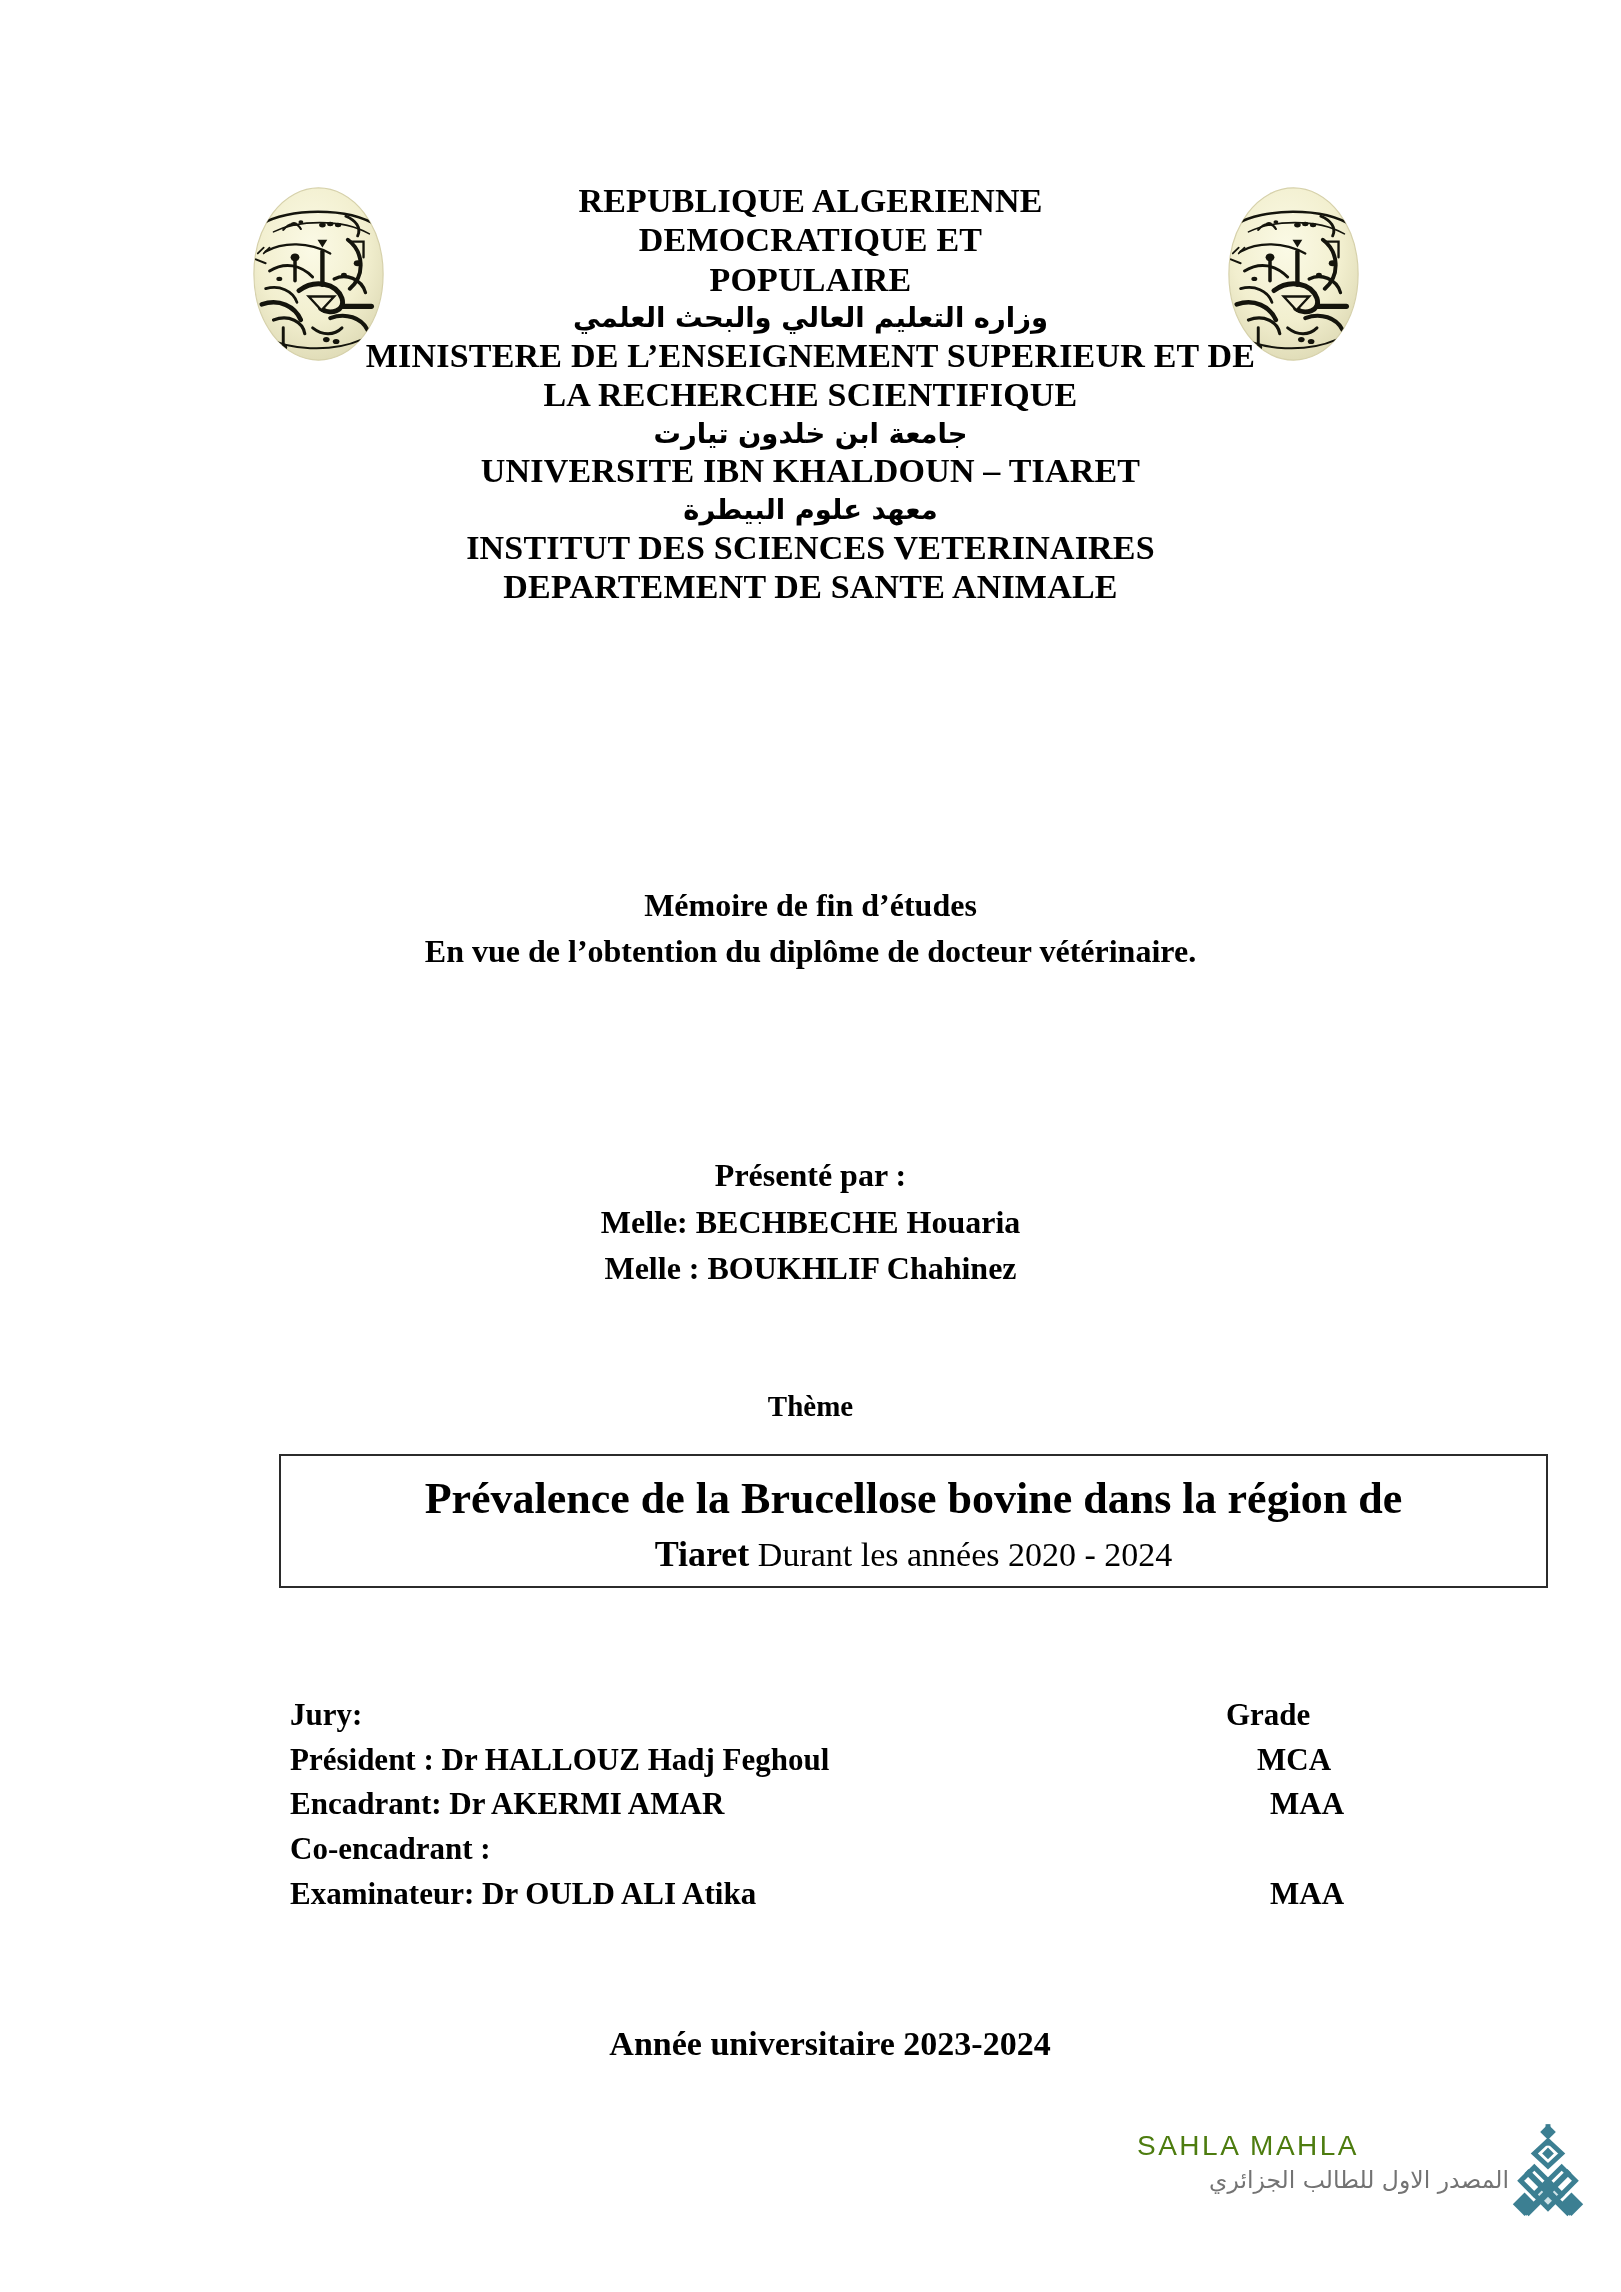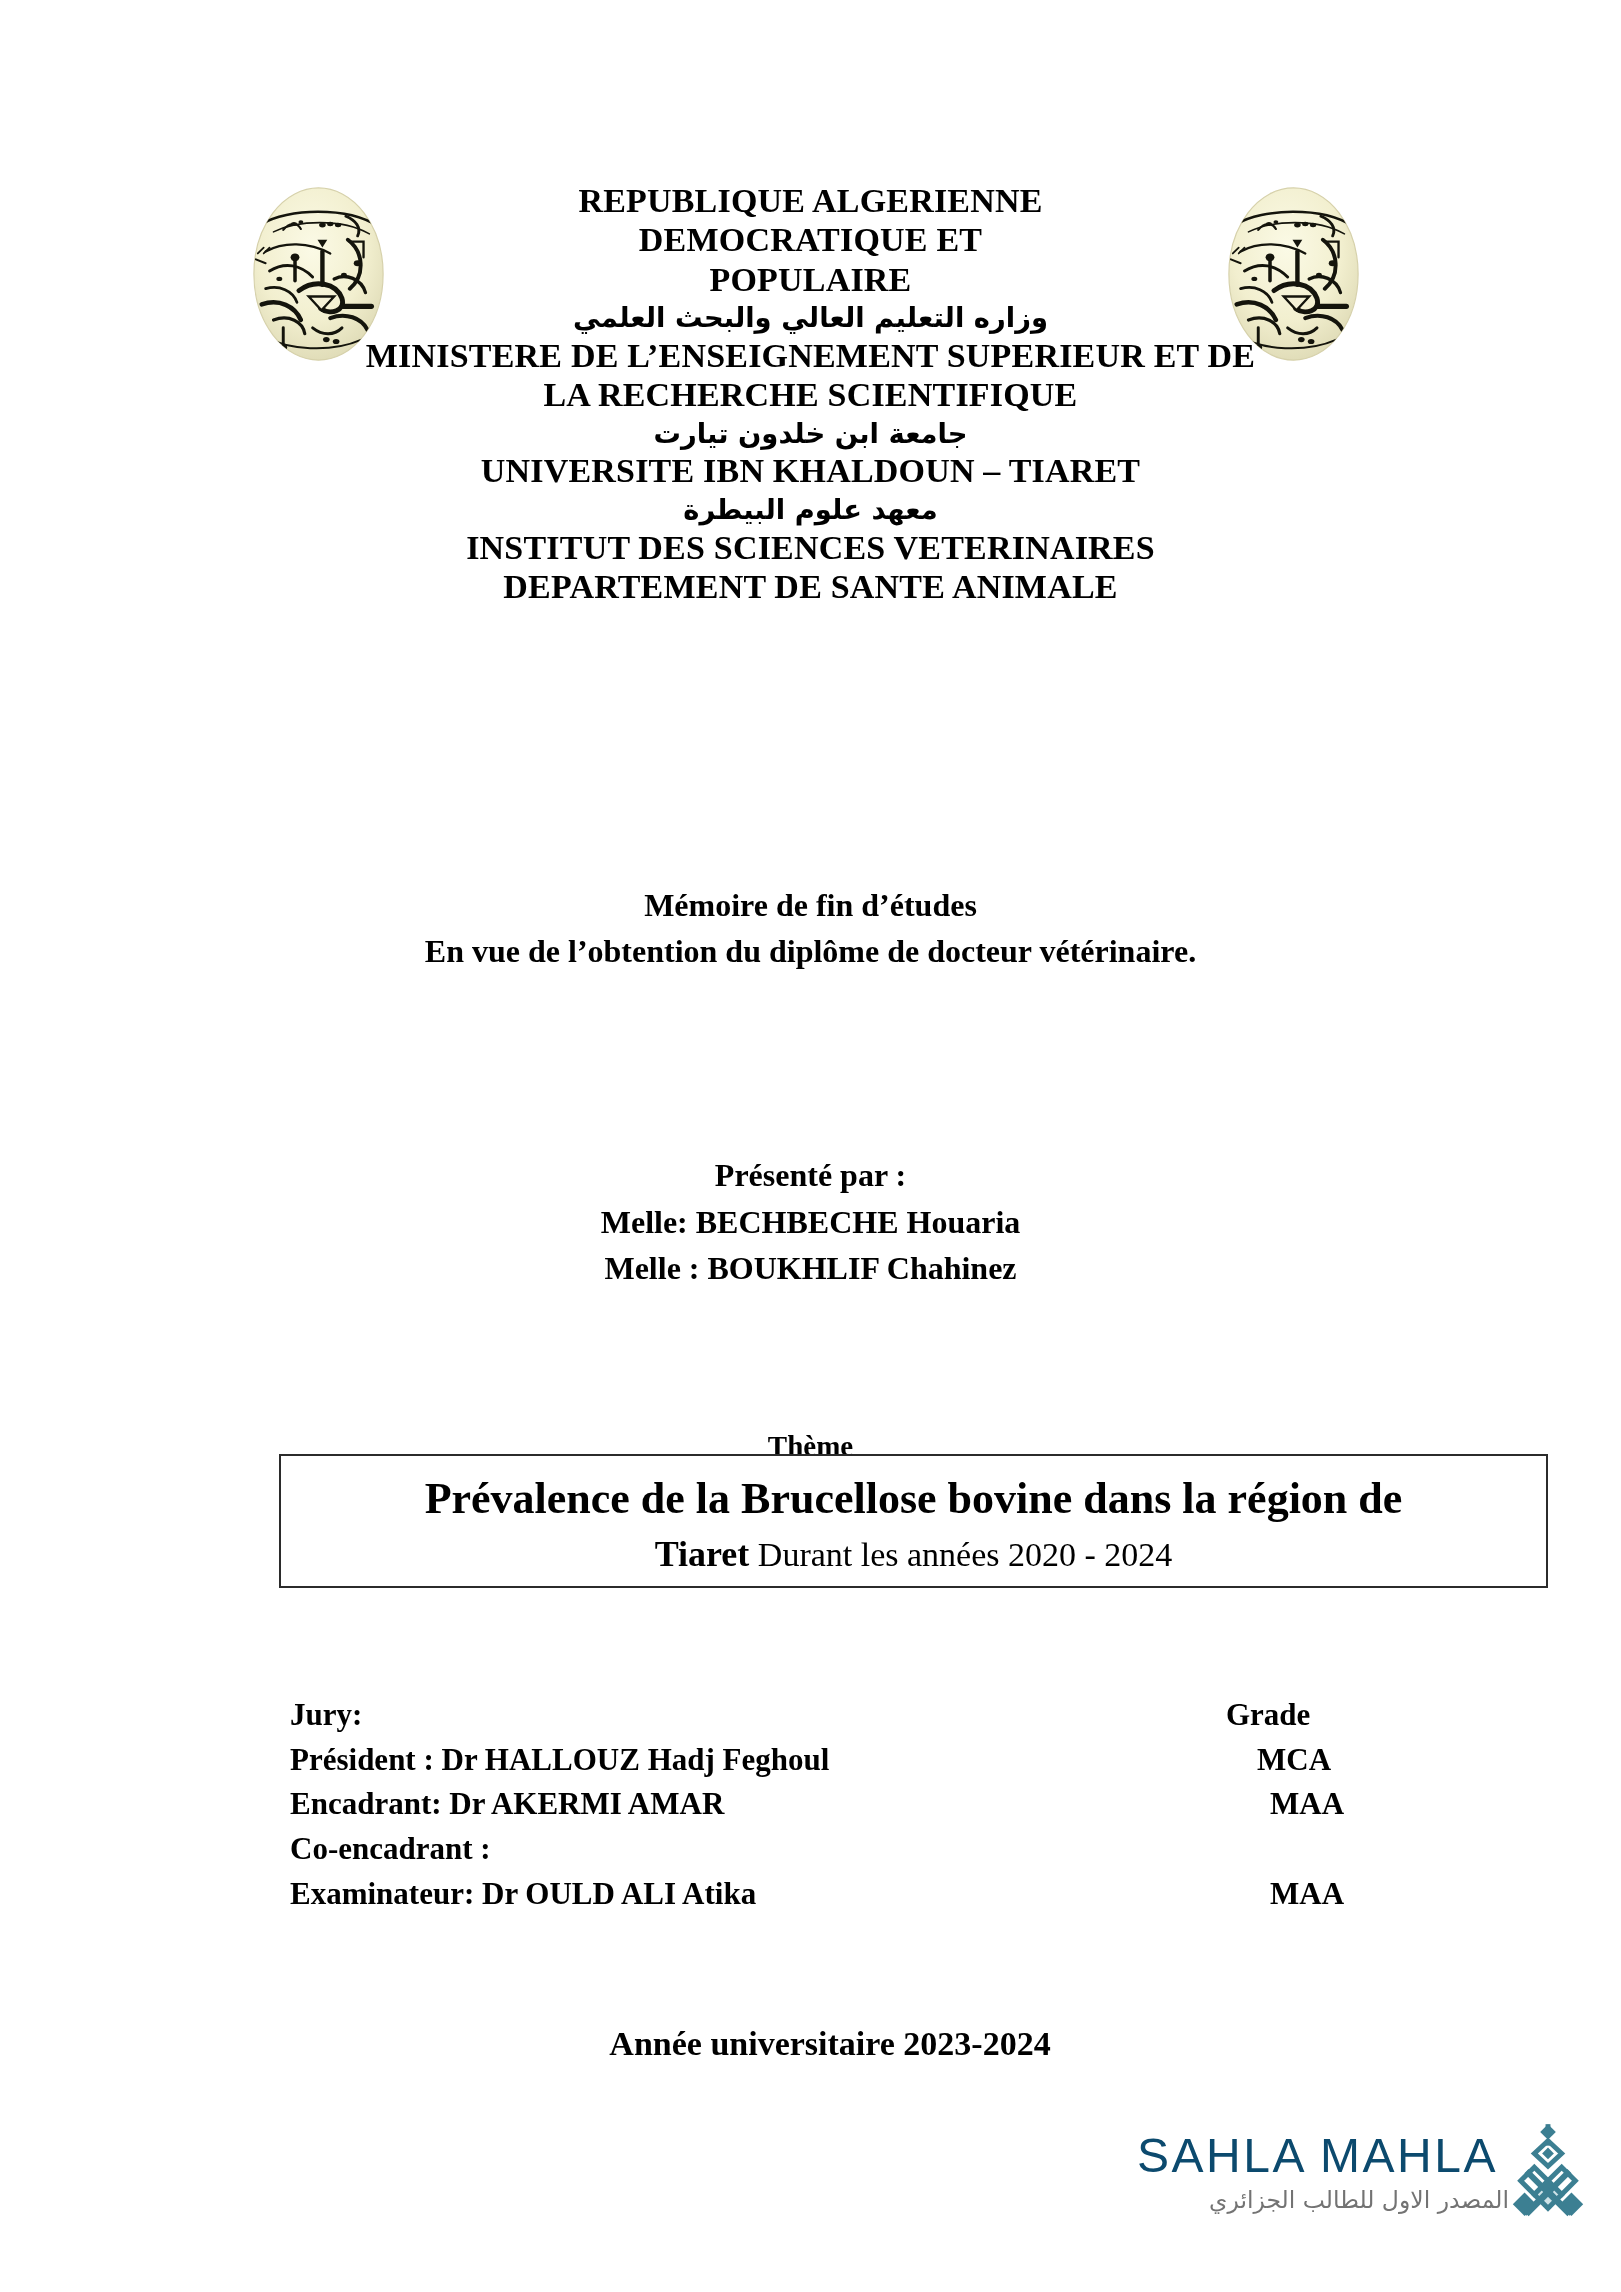--- a/index.html
+++ b/index.html
@@ -88,21 +88,20 @@
 
   
   .theme-label {
     position: absolute;
     left: 0;
     top: 1390px;
     width: 1621px;
     text-align: center;
     font-weight: bold;
     font-size: 29px;
-    margin-top: 40px;
   }
   .theme-box {
     position: absolute;
     left: 279px;
     top: 1454px;
     width: 1269px;
     height: 134px;
     border: 2px solid #2b2b2b;
     box-sizing: border-box;
     padding-top: 13.7px;
@@ -172,23 +171,23 @@
   }
   .wm-text-wrap {
     position: absolute;
     left: 0;
     top: 0;
     width: 363px;
     text-align: left;
   }
   .wm-main {
     font-family: "Liberation Sans", "DejaVu Sans", sans-serif;
-    font-size: 48px;
+    font-size: 28px;
     letter-spacing: 2.5px;
-    color: #0c4a6e;
+    color: #4d7c0f;
     line-height: 1;
   }
   .wm-sub {
     font-family: "DejaVu Sans", "Liberation Sans", sans-serif;
     font-size: 23.5px;
     color: #737373;
     direction: rtl;
     text-align: right;
     line-height: 1.2;
     margin-top: 5.9px;

